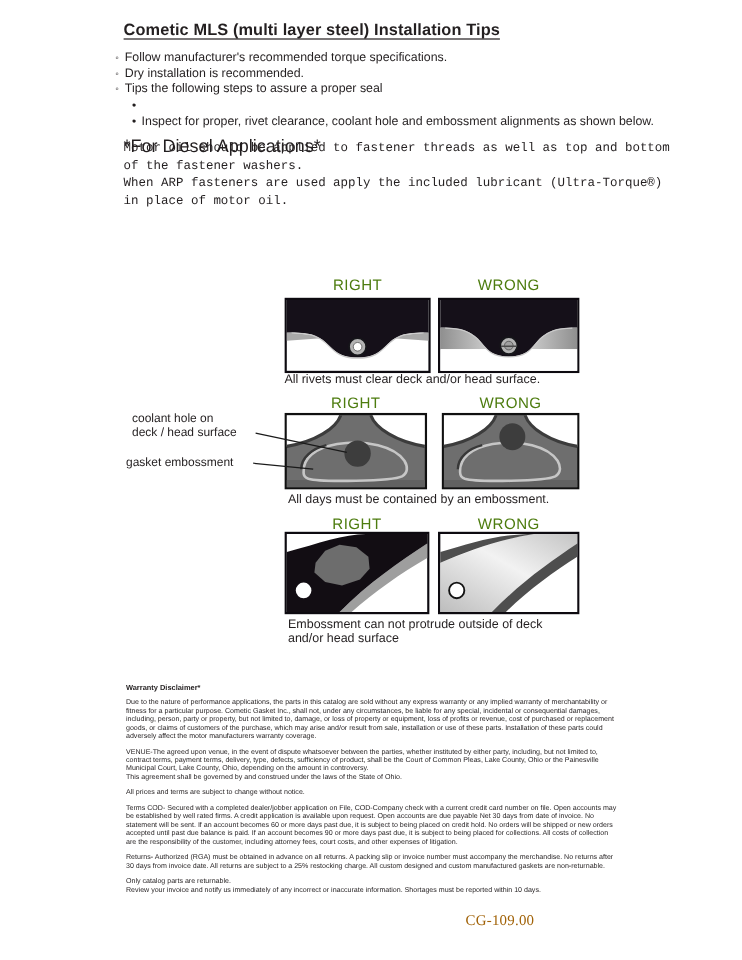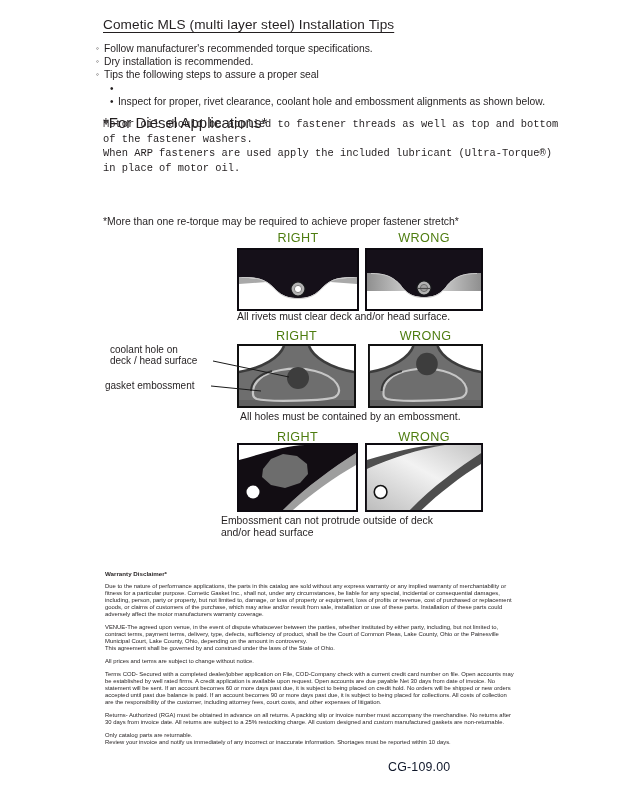--- a/index.html
+++ b/index.html
@@ -3,21 +3,21 @@
 <meta charset="utf-8">
 <style>
   html,body { margin:0; padding:0; background:#ffffff; }
   .page {
     position:relative; width:618px; height:800px; background:#ffffff;
     font-family:"Liberation Sans", sans-serif; color:#231f20; overflow:hidden;
   }
   .abs { position:absolute; }
 
   .doc-title {
-    left:103px; top:17px; font-size:13.6px; font-weight:normal;
+    left:103px; top:17px; font-size:13.6px; font-weight:bold;
     text-decoration:underline; text-decoration-thickness:1.4px; text-underline-offset:3px;
     letter-spacing:0.1px; white-space:nowrap;
   }
 
   .tips { left:96px; top:42px; font-size:10.3px; line-height:13.2px; }
   .tip-row { display:flex; white-space:nowrap; }
   .tip-row .marker { width:8px; flex:0 0 8px; font-size:8.5px; line-height:13.2px; }
   .tip-row.sub { padding-left:14px; }
   .tip-row.sub .marker { font-size:10px; }
 
@@ -29,21 +29,21 @@
 
   .dlabel { font-size:12.6px; color:#4d7c0f; text-align:center; letter-spacing:0.4px; white-space:nowrap; }
   .dcaption { font-size:10.4px; white-space:pre-line; line-height:11.5px; }
 
   .ann { font-size:10px; line-height:10.6px; text-align:left; white-space:pre-line; color:#231f20; }
 
   .fine { left:105px; top:570px; width:448px; }
   .fine h4 { margin:0 0 6px 0; font-size:6.2px; line-height:7px; }
   .fine p { margin:0 0 6px 0; font-size:5.9px; line-height:7px; white-space:pre-line; letter-spacing:0; }
 
-  .footer-code { left:388px; top:760px; font-size:12.4px; color:#0f172a; letter-spacing:0.2px; }
+  .footer-code { left:388px; top:760px; font-size:12.4px; color:#a16207; letter-spacing:0.2px;font-family:Liberation Serif, serif; }
 
   svg { display:block; }
   .overlay { left:0; top:0; pointer-events:none; }
 </style>
 </head>
 <body>
 
 <div class="page">
 
   <div class="abs doc-title">Cometic MLS (multi layer steel) Installation Tips</div>
@@ -66,21 +66,20 @@
     </div>
     <div class="tip-row sub">
       <span class="marker">•</span>
       <span>Inspect for proper, rivet clearance, coolant hole and embossment alignments as shown below.</span>
     </div>
   </div>
 
   <div class="abs section-heading">*For Diesel Applications*</div>
   <div class="abs para p1">Motor oil should be applied to fastener threads as well as top and bottom of the fastener washers.
 When ARP fasteners are used apply the included lubricant (Ultra-Torque®) in place of motor oil.</div>
-  <div class="abs para p3">*More than one re-torque may be required to achieve proper fastener stretch*</div>
 
   <div class="abs dlabel" style="left:237px;top:231px;width:122px">RIGHT</div>
   <div class="abs dlabel" style="left:365px;top:231px;width:118px">WRONG</div>
 
   <svg class="abs" style="left:237px;top:248px" width="122" height="63" viewBox="0 0 122 63">
     <rect x="1" y="1" width="120" height="61" fill="#ffffff" stroke="#0d0a10" stroke-width="2"></rect>
     <path d="M2,29 L42,33 L2,36 Z" fill="#a9a9a9"></path>
     <path d="M120,29 L80,33 L120,36 Z" fill="#a9a9a9"></path>
     <path d="M2,2 H120 V29 C101,29 95,31 88,37 C82,42 78,50 61,50 C44,50 40,42 34,37 C27,31 21,29 2,29 Z" fill="#151019"></path>
     <path d="M6,29.5 C21,29.5 27,31.5 34,37.5 C40,42.5 44,50.5 61,50.5 C78,50.5 82,42.5 88,37.5 C95,31.5 101,29.5 116,29.5" fill="none" stroke="#c9c9c9" stroke-width="1"></path>
@@ -132,21 +131,21 @@
     <rect x="2" y="56" width="115" height="6" fill="#616161"></rect>
     <path d="M2,2 L47,2 C43,13 26,24 2,28 Z" fill="#ffffff"></path>
     <path d="M117,2 L72,2 C76,13 93,24 117,28 Z" fill="#ffffff"></path>
     <path d="M47,2 C43,13 26,24 2,28" fill="none" stroke="#3c3c3c" stroke-width="2.6"></path>
     <path d="M72,2 C76,13 93,24 117,28" fill="none" stroke="#3c3c3c" stroke-width="2.6"></path>
     <path d="M16,50 C15,38 26,29 44,26 C68,22 92,28 100,40 C103,45 103,50 98,53 C90,57 30,58 20,55 C17,54 16,52 16,50 Z" fill="none" stroke="#c6c6c6" stroke-width="2.2"></path>
     <path d="M14,47 C14,37 23,30 35,27" fill="none" stroke="#383838" stroke-width="2"></path>
     <circle cx="61" cy="20" r="11.2" fill="#3d3d3d"></circle>
   </svg>
 
-  <div class="abs dcaption" style="left:240px;top:411px">All holes must be contained by an embossment.</div>
+  <div class="abs dcaption" style="left:240px;top:411px">All days must be contained by an embossment.</div>
 
   <div class="abs dlabel" style="left:237px;top:430px;width:121px">RIGHT</div>
   <div class="abs dlabel" style="left:365px;top:430px;width:118px">WRONG</div>
 
   <svg class="abs" style="left:237px;top:443px" width="121" height="69" viewBox="0 0 121 69">
     <rect x="1" y="1" width="119" height="67" fill="#ffffff" stroke="#0d0a10" stroke-width="2"></rect>
     <path d="M46,67 C70,43 96,25 119,10 L119,22 C98,34 74,51 56,67 Z" fill="#9e9e9e"></path>
     <path d="M2,17 C28,10 50,2 68,2 L119,2 L119,10 C96,25 70,43 46,67 L2,67 Z" fill="#120d13"></path>
     <path d="M26,26 L34,16 L46,11 L60,13 L70,21 L71,31 L63,40 L48,45 L34,42 L25,34 Z" fill="#6d6d6d"></path>
     <circle cx="16" cy="49" r="6.5" fill="#ffffff"></circle>
@@ -160,21 +159,21 @@
           <stop offset="1" stop-color="#c4c4c4"></stop>
       </linearGradient>
     </defs>
     <rect x="1" y="1" width="119" height="67" fill="#ffffff" stroke="#0d0a10" stroke-width="2"></rect>
     <path d="M2,26 C32,14 62,4 82,2 L119,2 L119,10 C96,25 70,43 46,67 L2,67 Z" fill="url(#bandGrad3)"></path>
     <path d="M2,17 C28,10 50,2 82,2 C55,6 27,15 2,26 Z" fill="#4e4e4e"></path>
     <path d="M46,67 C70,43 96,25 119,10 L119,21 C99,33 76,50 58,67 Z" fill="#4e4e4e"></path>
     <circle cx="16" cy="49" r="6.5" fill="#ffffff" stroke="#141414" stroke-width="1.6"></circle>
   </svg>
 
-  <div class="abs dcaption" style="left:221px;top:515px">Embossment can not protrude outside of deck
+  <div class="abs dcaption" style="left:240px;top:515px">Embossment can not protrude outside of deck
 and/or head surface</div>
 
   <svg class="abs overlay" width="618" height="800" viewBox="0 0 618 800">
     <line x1="213" y1="361" x2="289" y2="377" stroke="#1a1a1a" stroke-width="1"></line>
     <line x1="211" y1="386" x2="261" y2="391" stroke="#1a1a1a" stroke-width="1"></line>
   </svg>
 
   <div class="abs fine">
     <h4>Warranty Disclaimer*</h4>
     <p>Due to the nature of performance applications, the parts in this catalog are sold without any express warranty or any implied warranty of merchantability or

